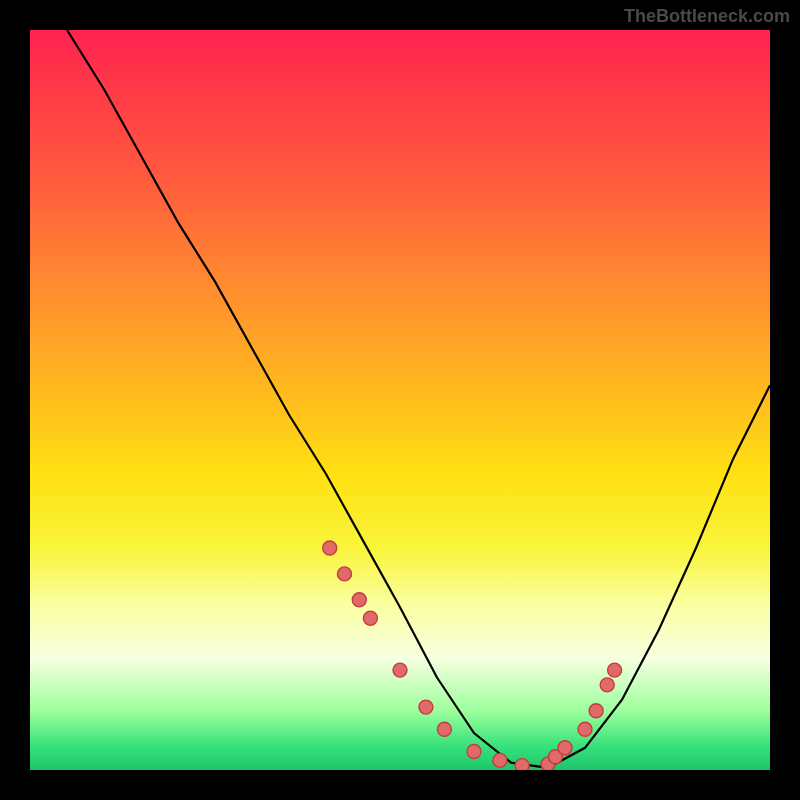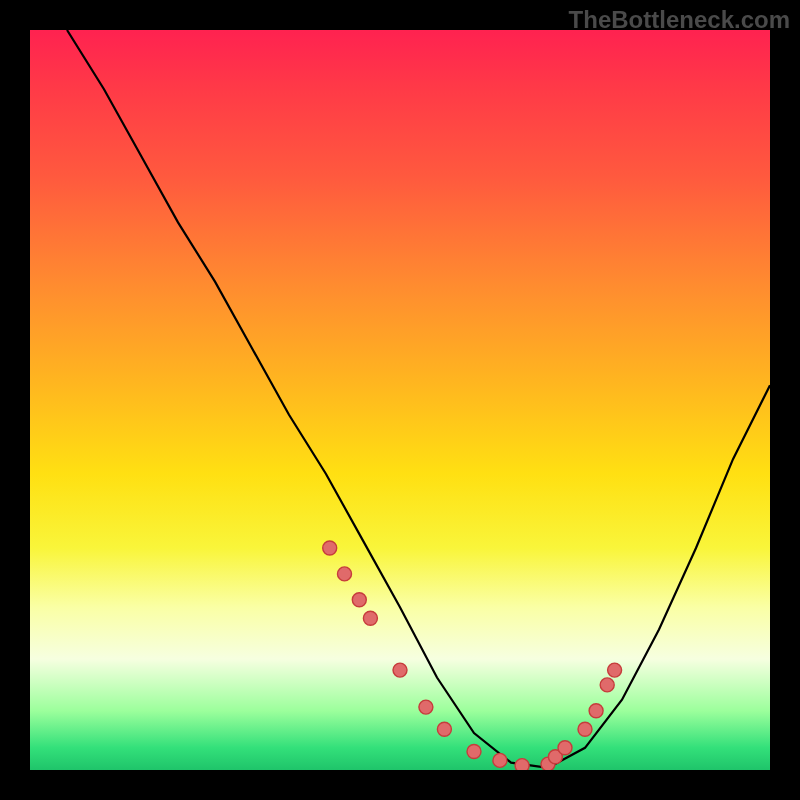--- a/index.html
+++ b/index.html
@@ -47,21 +47,21 @@
     top: 0;
     width: 740px;
     height: 740px;
     pointer-events: none;
   }
   .watermark {
     position: absolute;
     top: 6px;
     right: 10px;
     color: #4a4a4a;
-    font-size: 24px;
+    font-size: 18px;
     font-weight: 600;
     user-select: none;
   }
 </style>
 </head>
 <body>
 
 <div class="frame">
   <div class="plot">
     <svg class="svg-layer" viewBox="0 0 740 740">

